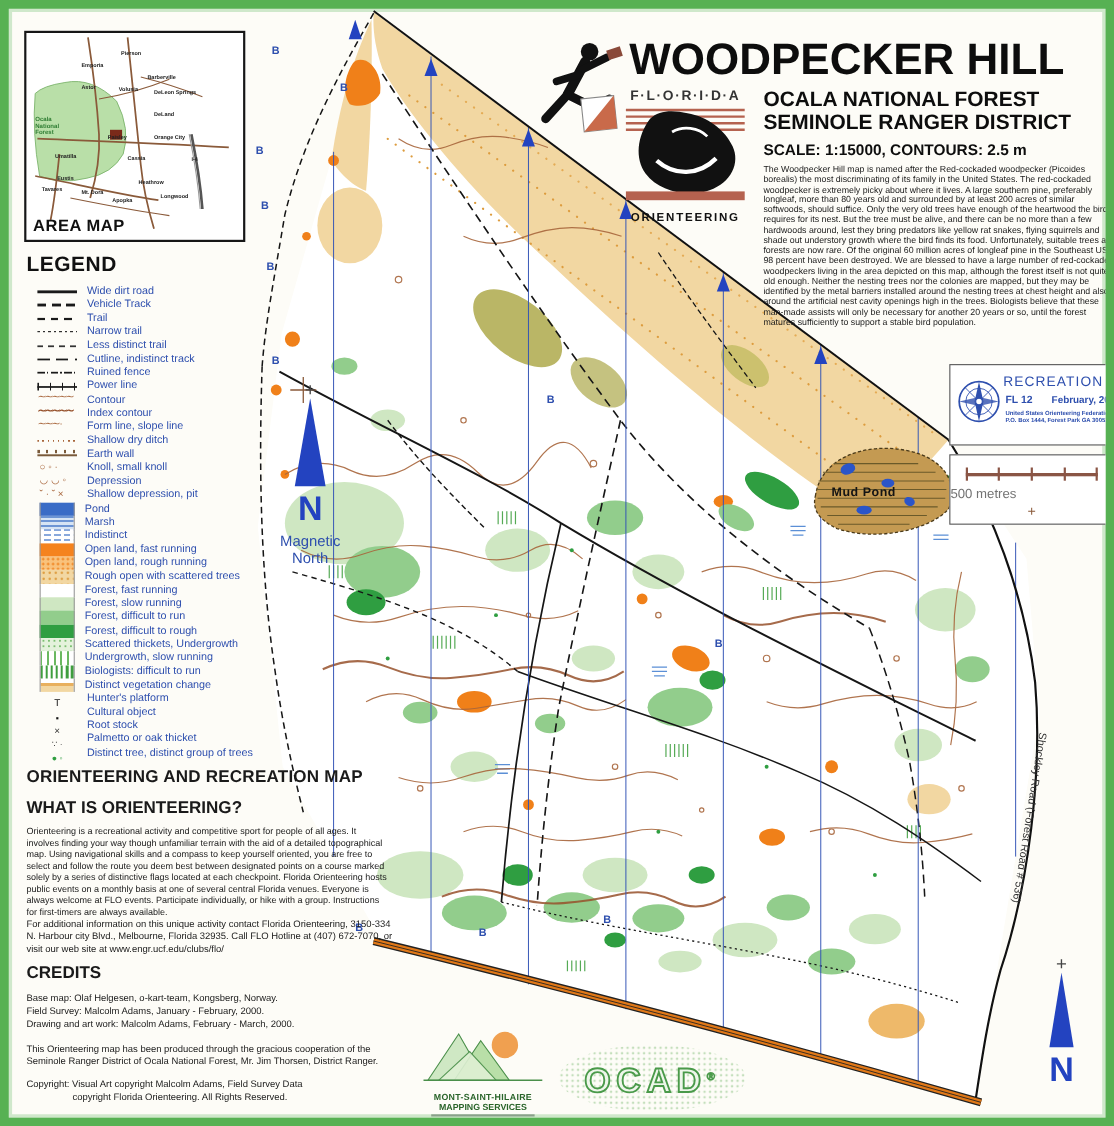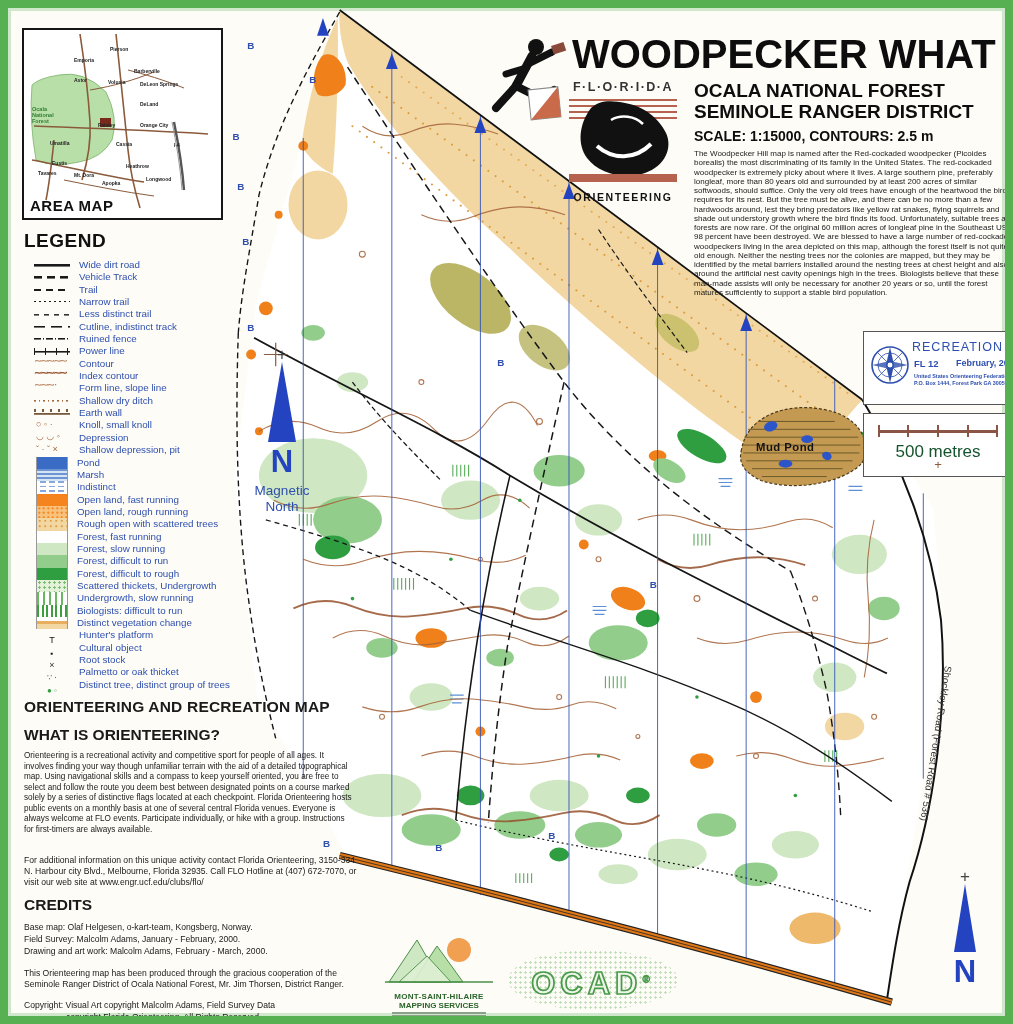--- a/index.html
+++ b/index.html
@@ -57,21 +57,21 @@
   .p-hunter::before{content:"T";font-size:9px;color:#111;}
   .p-cultural::before{content:"▪";font-size:8px;color:#111;}
   .p-root::before{content:"×";font-size:9px;color:#333;}
   .p-palmetto::before{content:"∵ ·";font-size:8px;color:#333;}
   .p-tree::before{content:"● ◦";font-size:8px;color:#2f9e41;}
 
   
   #textcol{left:16px;top:690px;width:340px;color:#1a1a1a;}
   .h-big{font-size:15.5px;font-weight:bold;letter-spacing:.2px;margin:0 0 10px 0;}
   .h-big2{font-size:15.5px;font-weight:bold;margin:2px 0 7px 0;}
-  .body-sm{font-size:8.2px;line-height:1.28;margin:0 0 20px 0;width:330px;}
+  .body-sm{font-size:8.2px;line-height:1.28;margin:0 0 0 0;width:330px;}
   .body-md{font-size:8.6px;line-height:1.3;margin:0 0 7px 0;width:334px;}
   .credit-line{font-size:8.6px;line-height:1.45;}
   .copyright{font-size:8.6px;line-height:1.4;margin-top:9px;}
   .copyright .ind{padding-left:42px;}
 
   
   #titleblock{left:468px;top:20px;width:542px;}
   #maintitle{position:absolute;left:96px;top:4px;font-size:40px;font-weight:bold;color:#0d0d0d;letter-spacing:0;white-space:nowrap;}
   #runner{position:absolute;left:2px;top:6px;}
   #flologo{position:absolute;left:88px;top:52px;width:118px;text-align:center;}
@@ -83,21 +83,21 @@
 
   
   #recbadge{left:855px;top:323px;width:150px;height:74px;background:#fff;border:1px solid #555;box-sizing:border-box;}
   #recbadge .rb-title{position:absolute;left:48px;top:8px;font-size:12.5px;color:#2e4fae;letter-spacing:1px;white-space:nowrap;}
   #recbadge .rb-code{position:absolute;left:50px;top:26px;font-size:9.5px;font-weight:bold;color:#2e4fae;}
   #recbadge .rb-date{position:absolute;left:92px;top:26px;font-size:9px;font-weight:bold;color:#2e4fae;white-space:nowrap;}
   #recbadge .rb-org{position:absolute;left:50px;top:41px;font-size:5.4px;font-weight:bold;color:#2e4fae;line-height:1.3;white-space:nowrap;}
   #scalebox{left:855px;top:405px;width:150px;height:64px;background:#fff;border:1px solid #555;box-sizing:border-box;}
   .sb-bar{position:absolute;left:14px;top:16px;width:120px;height:3px;background:#8a5545;}
   .sb-tick{position:absolute;top:-5px;width:1.5px;height:12px;background:#8a5545;}
-  .sb-label{position:absolute;left:0;top:28px;width:100%;text-align:center;font-size:17px;color:#14532d;}
+  .sb-label{position:absolute;left:0;top:28px;width:100%;text-align:left;font-size:12px;color:#737373;}
   .sb-cross{position:absolute;left:0;top:44px;width:100%;text-align:center;font-size:13px;color:#8a5a3a;line-height:1;}
 
   
   .north{position:absolute;text-align:center;color:#2343c0;}
   #magnorth{left:234px;top:340px;width:80px;}
   #searrow{left:928px;top:862px;width:58px;}
   .north .cross{font-size:17px;color:#444;line-height:.8;font-weight:400;}
   .north .nletter{font-size:31px;font-weight:bold;line-height:1;margin-top:-2px;}
   .north .nlabel{font-size:13.5px;color:#2e4fae;line-height:1.25;margin-top:6px;}
 
@@ -541,21 +541,21 @@
         <path d="M48,34 L28,40" stroke-width="7"></path>
         <path d="M38,52 L62,64 L76,56" stroke-width="8"></path>
         <path d="M38,52 L18,74" stroke-width="8"></path>
       </g>
       <rect x="74" y="10" width="13" height="9" fill="#8a4a3a" transform="rotate(-18 80 14)"></rect>
       <g transform="translate(50,56) rotate(-6)">
         <rect x="0" y="0" width="30" height="30" fill="#fff" stroke="#888" stroke-width="1"></rect>
         <path d="M0,30 L30,0 L30,30 Z" fill="#c96a4a"></path>
       </g>
     </svg>
-    <div id="maintitle">WOODPECKER WHAT</div>
+    <div id="maintitle">WOODPECKER HILL</div>
     <div id="flologo">
       <div class="flo-top">F·L·O·R·I·D·A</div>
       <svg width="112" height="92" viewBox="0 0 112 92">
         <g stroke="#b5624f" stroke-width="2.2">
           <line x1="2" y1="6" x2="110" y2="6"></line>
             <line x1="2" y1="12" x2="110" y2="12"></line>
           <line x1="2" y1="18" x2="110" y2="18"></line>
             <line x1="2" y1="24" x2="110" y2="24"></line>
         </g>
         <path d="M24,14 C12,30 10,50 20,64 C32,80 58,86 78,79 C98,72 106,54 99,39 C92,24 76,12 58,9 C45,6 32,6 24,14 Z" fill="#111"></path>

